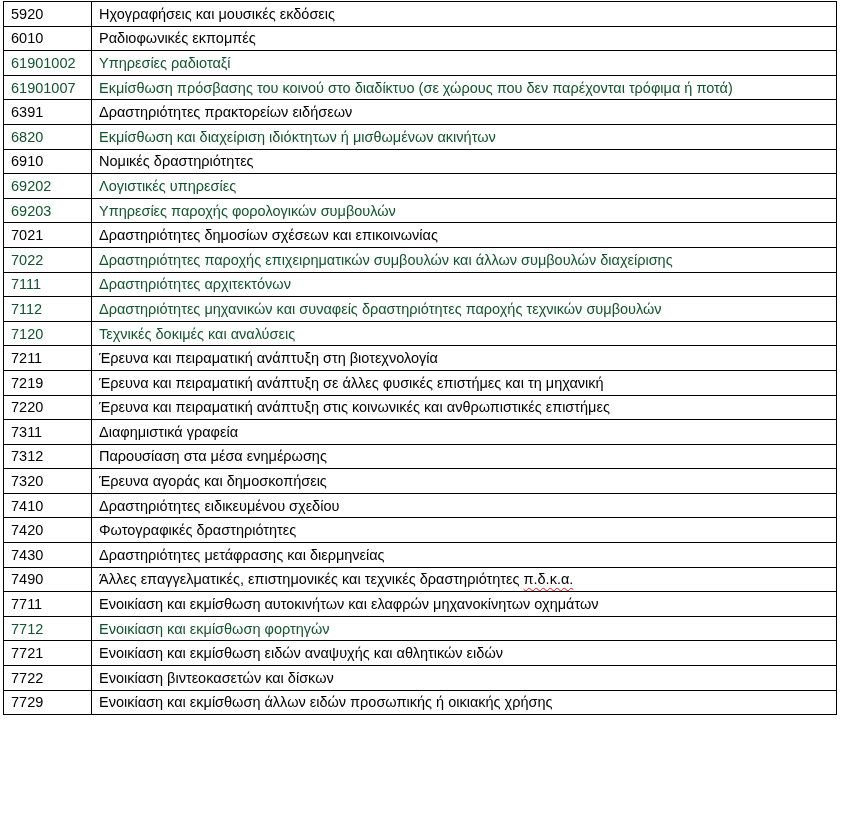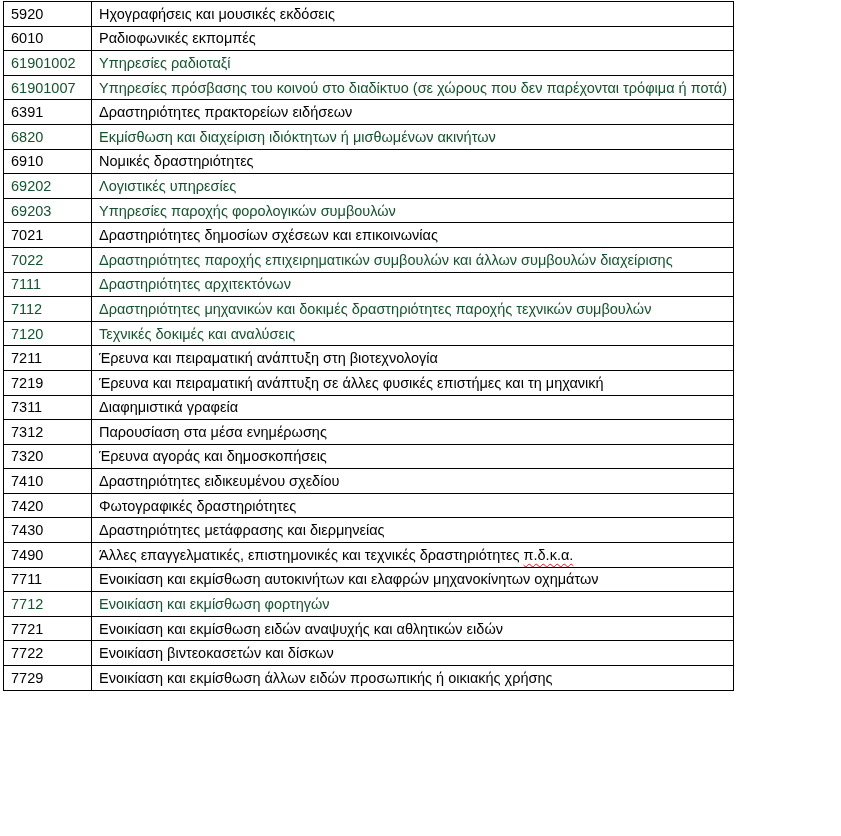--- a/index.html
+++ b/index.html
@@ -1,20 +1,20 @@
 <!DOCTYPE html>
 <html><head>
 <meta charset="utf-8">
 <style>
   html, body { margin: 0; padding: 0; background: #ffffff; }
   body { width: 841px; height: 836px; overflow: hidden; }
   table.codes {
     position: absolute;
     left: 3px; top: 1px;
-    width: 731px;
+    width: 834px;
     border-collapse: collapse;
     font-family: "Liberation Sans", "DejaVu Sans", sans-serif;
     font-size: 14.5px;
     color: #000000;
   }
   table.codes td {
     border: 1.5px solid #000000;
     height: 23.6px;
     padding: 0 0 0 7px;
     vertical-align: middle;
@@ -41,21 +41,21 @@
       <tr>
         <td class="code">6010</td>
         <td><span>Ραδιοφωνικές εκπομπές</span></td>
       </tr>
       <tr class="red">
         <td class="code">61901002</td>
         <td><span>Υπηρεσίες ραδιοταξί</span></td>
       </tr>
       <tr class="red">
         <td class="code">61901007</td>
-        <td><span>Υπηρεσίες πρόσβασης του κοινού στο διαδίκτυο (σε χώρους που δεν παρέχονται τρόφιμα ή ποτά)</span></td>
+        <td><span>Εκμίσθωση πρόσβασης του κοινού στο διαδίκτυο (σε χώρους που δεν παρέχονται τρόφιμα ή ποτά)</span></td>
       </tr>
       <tr>
         <td class="code">6391</td>
         <td><span>Δραστηριότητες πρακτορείων ειδήσεων</span></td>
       </tr>
       <tr class="red">
         <td class="code">6820</td>
         <td><span>Εκμίσθωση και διαχείριση ιδιόκτητων ή μισθωμένων ακινήτων</span></td>
       </tr>
       <tr>
@@ -77,33 +77,37 @@
       <tr class="red">
         <td class="code">7022</td>
         <td><span>Δραστηριότητες παροχής επιχειρηματικών συμβουλών και άλλων συμβουλών διαχείρισης</span></td>
       </tr>
       <tr class="red">
         <td class="code">7111</td>
         <td><span>Δραστηριότητες αρχιτεκτόνων</span></td>
       </tr>
       <tr class="red">
         <td class="code">7112</td>
-        <td><span>Δραστηριότητες μηχανικών και δοκιμές δραστηριότητες παροχής τεχνικών συμβουλών</span></td>
+        <td><span>Δραστηριότητες μηχανικών και συναφείς δραστηριότητες παροχής τεχνικών συμβουλών</span></td>
       </tr>
       <tr class="red">
         <td class="code">7120</td>
         <td><span>Τεχνικές δοκιμές και αναλύσεις</span></td>
       </tr>
       <tr>
         <td class="code">7211</td>
         <td><span>Έρευνα και πειραματική ανάπτυξη στη βιοτεχνολογία</span></td>
       </tr>
       <tr>
         <td class="code">7219</td>
         <td><span>Έρευνα και πειραματική ανάπτυξη σε άλλες φυσικές επιστήμες και τη μηχανική</span></td>
+      </tr>
+      <tr>
+        <td class="code">7220</td>
+        <td><span>Έρευνα και πειραματική ανάπτυξη στις κοινωνικές και ανθρωπιστικές επιστήμες</span></td>
       </tr>
       <tr>
         <td class="code">7311</td>
         <td><span>Διαφημιστικά γραφεία</span></td>
       </tr>
       <tr>
         <td class="code">7312</td>
         <td><span>Παρουσίαση στα μέσα ενημέρωσης</span></td>
       </tr>
       <tr>

